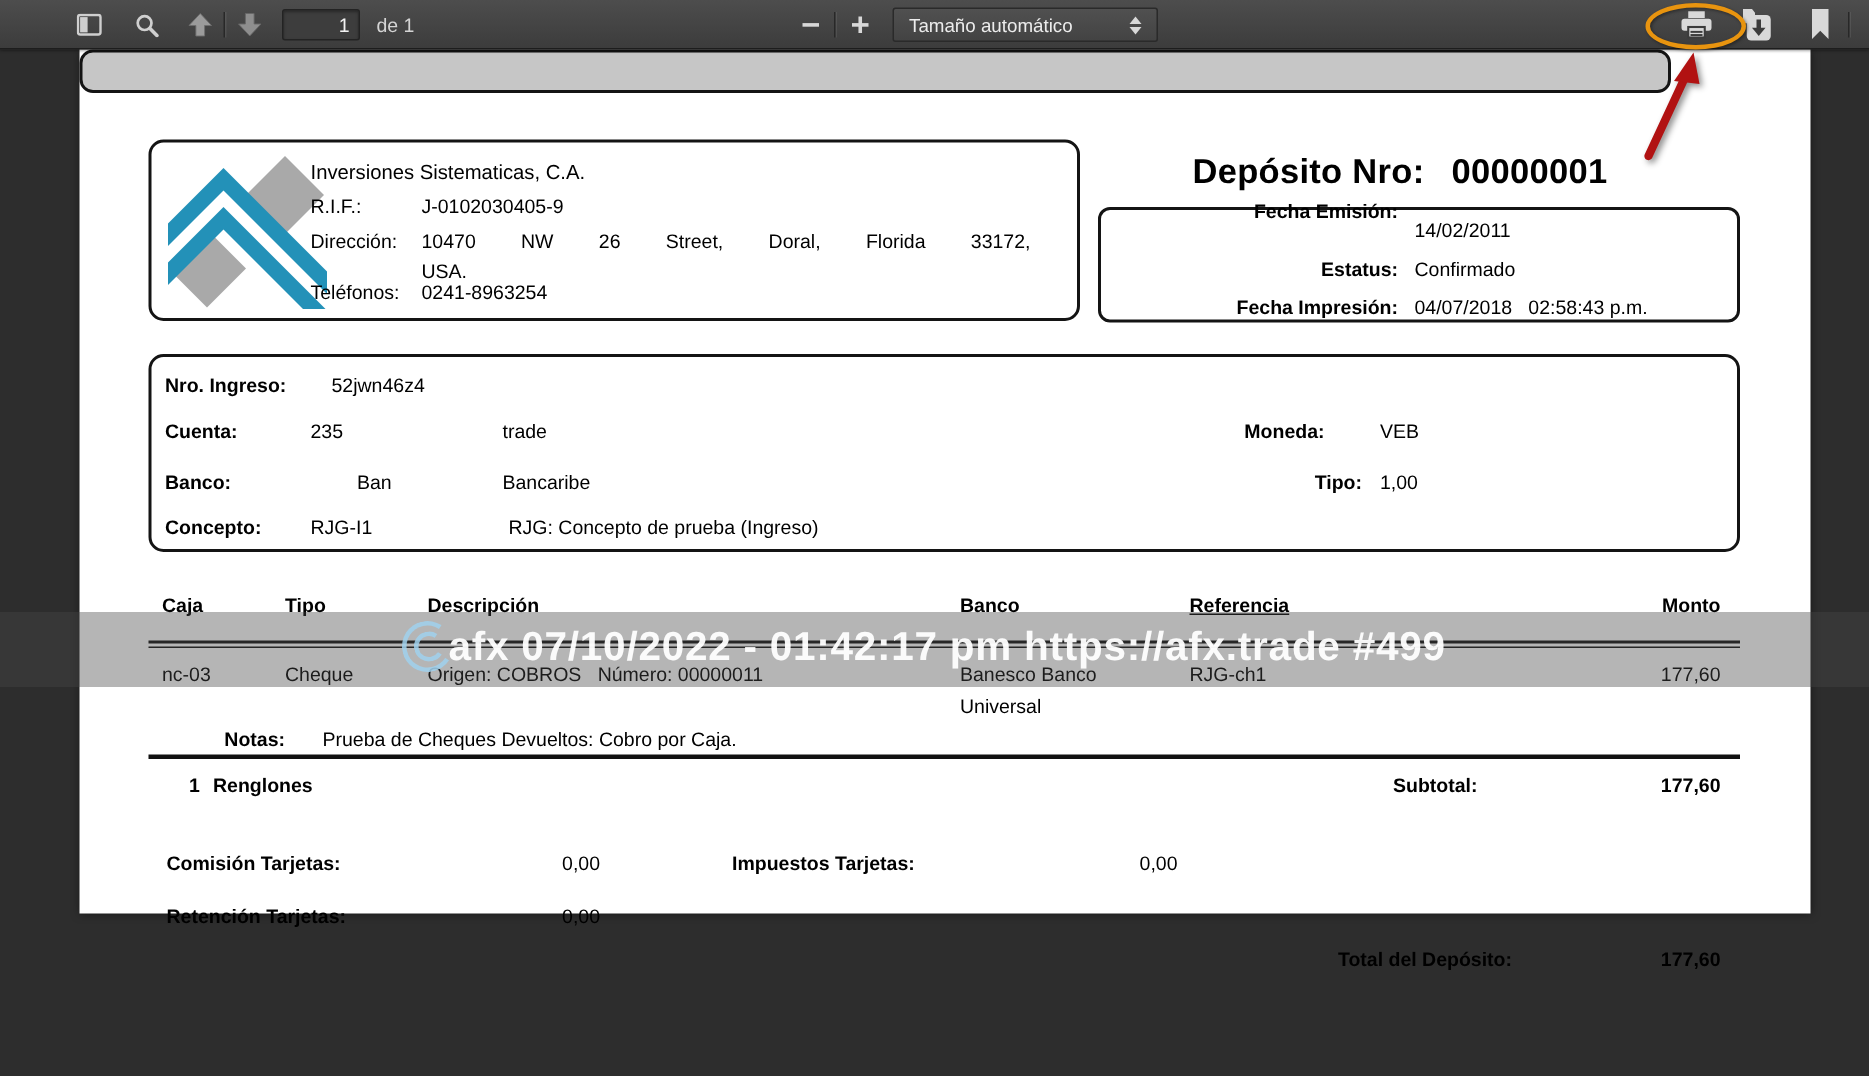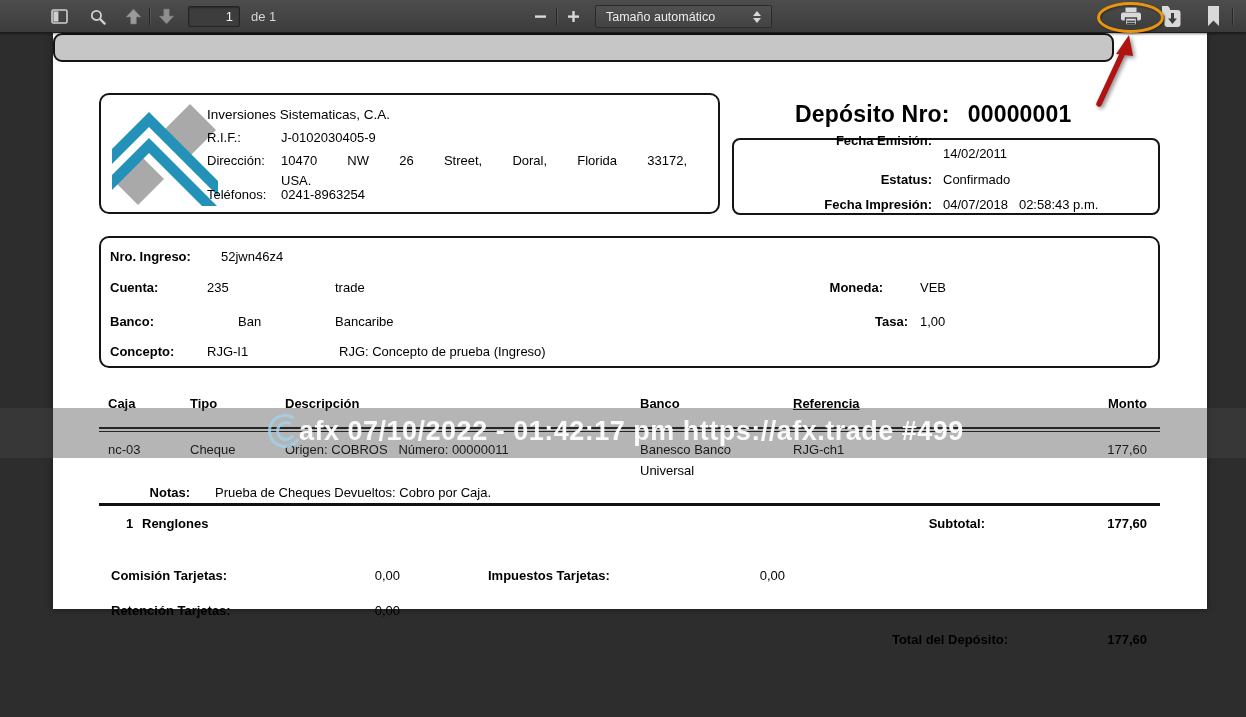--- a/index.html
+++ b/index.html
@@ -191,21 +191,21 @@
 
     <div class="abs fs13 b" style="left:57px; top:247px;">Cuenta:</div>
     <div class="abs fs13" style="left:154px; top:247px;">235</div>
     <div class="abs fs13" style="left:282px; top:247px;">trade</div>
     <div class="abs fs13 b tr-right" style="left:680px; top:247px; width:150px;">Moneda:</div>
     <div class="abs fs13" style="left:867px; top:247px;">VEB</div>
 
     <div class="abs fs13 b" style="left:57px; top:281px;">Banco:</div>
     <div class="abs fs13" style="left:154px; top:281px;margin-left:31px;">Ban</div>
     <div class="abs fs13" style="left:282px; top:281px;">Bancaribe</div>
-    <div class="abs fs13 b tr-right" style="left:705px; top:281px; width:150px;">Tasa:</div>
+    <div class="abs fs13 b tr-right" style="left:705px; top:281px; width:150px;">Tipo:</div>
     <div class="abs fs13" style="left:867px; top:281px;">1,00</div>
 
     <div class="abs fs13 b" style="left:57px; top:311px;">Concepto:</div>
     <div class="abs fs13" style="left:154px; top:311px;">RJG-I1</div>
     <div class="abs fs13" style="left:286px; top:311px;">RJG: Concepto de prueba (Ingreso)</div>
 
     <div class="thead"></div>
     <div class="abs fs13 b" style="left:55px;  top:363px;">Caja</div>
     <div class="abs fs13 b" style="left:137px; top:363px;">Tipo</div>
     <div class="abs fs13 b" style="left:232px; top:363px;">Descripción</div>

